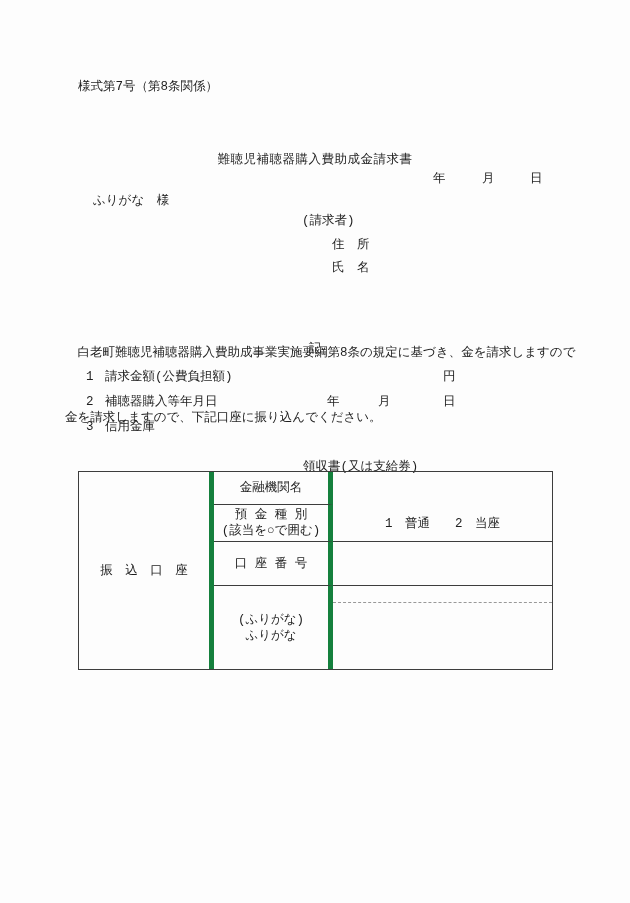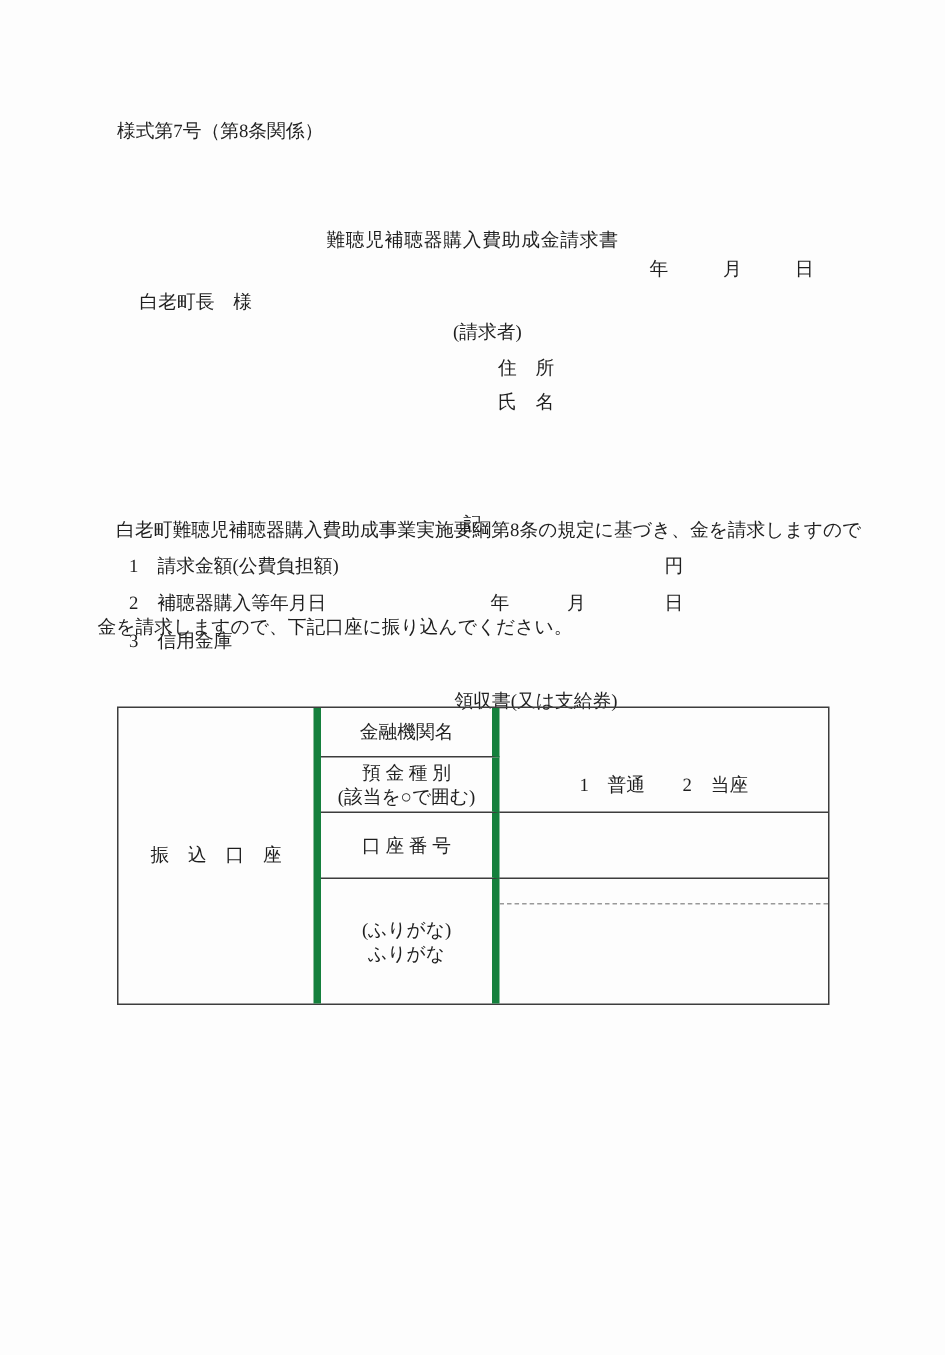--- a/index.html
+++ b/index.html
@@ -1,21 +1,21 @@
 <!DOCTYPE html>
 <html><head>
 <meta charset="utf-8">
 <style>
   html,body{margin:0;padding:0;background:#e9e9e9;}
   .page{
     position:relative;
     width:630px;height:903px;
     margin:0 auto;
     background:#fdfdfd;
-    font-family:Liberation Serif, serif;
+    font-family:Liberation Mono, monospace;
     font-size:12.5px;
     color:#1e1e1e;
     overflow:hidden;
   }
   .abs{position:absolute;line-height:1.25;white-space:pre;}
   .centered{left:0;width:630px;text-align:center;}
 
   
   .form-no{left:78px;top:80px;}
   .doc-title{top:153px;letter-spacing:0.5px;}
@@ -77,21 +77,21 @@
   <div class="abs form-no">様式第7号（第8条関係）</div>
 
   <div class="abs centered doc-title">難聴児補聴器購入費助成金請求書</div>
 
   <div class="abs date-line">
     <span class="date-y">年</span>
     <span class="date-m">月</span>
     <span class="date-d">日</span>
   </div>
 
-  <div class="abs addressee">白老町長　様</div>
+  <div class="abs addressee">ふりがな　様</div>
 
   <div class="abs claimant">(請求者)</div>
   <div class="abs addr-label">住　所</div>
   <div class="abs name-label">氏　名</div>
 
   <div class="abs body-text">
     <div>　白老町難聴児補聴器購入費助成事業実施要綱第8条の規定に基づき、金を請求しますので</div>
     <div>金を請求しますので、下記口座に振り込んでください。</div>
   </div>
 

